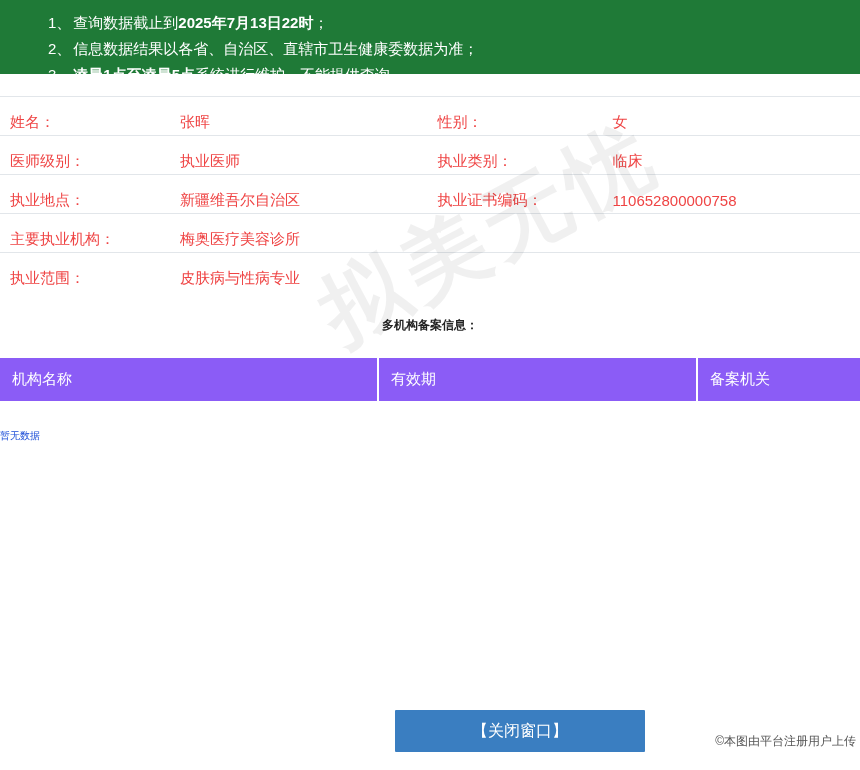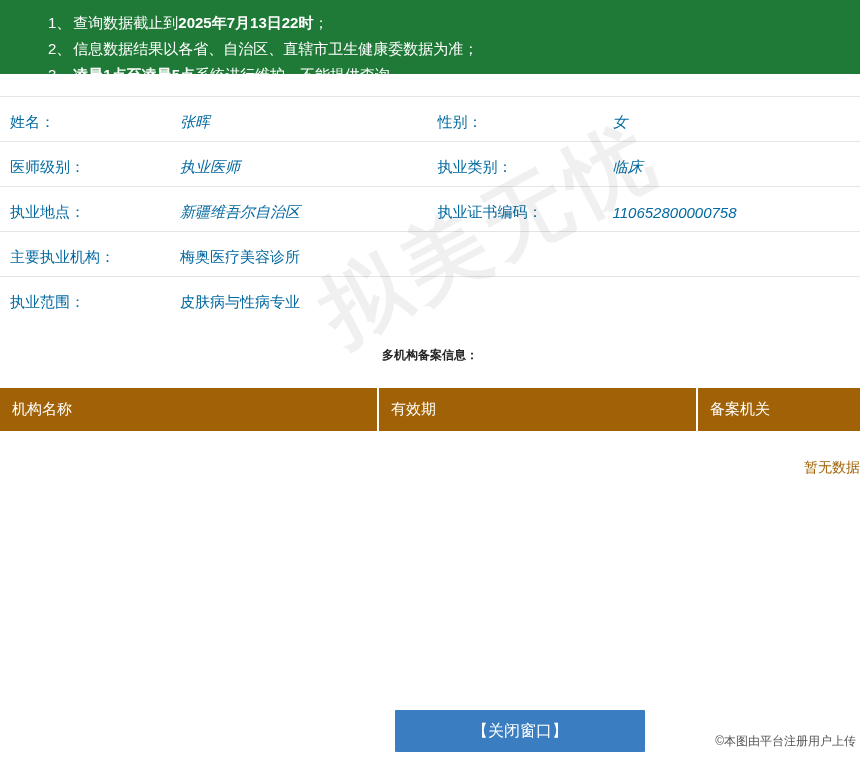--- a/index.html
+++ b/index.html
@@ -63,43 +63,42 @@
     position: relative;
     z-index: 2;
   }
   table.info {
     width: 860px;
     border-collapse: collapse;
     table-layout: fixed;
   }
   table.info td {
     border-top: 1px solid #e2e6ea;
-    padding: 14px 0 8px 10px;
+    padding: 14px 0 2px 10px;
     vertical-align: middle;
     font-size: 15px;
-    color: #0369a1;
+    color: #ef4444;
     background: transparent;
     height: 22px;
   }
   table.info tr:first-child td {
     border-top: 1px solid #e2e6ea;
   }
   td.lbl {
     background: #f2f7f5;
     width: 160px;
   }
   td.lbl2 {
     background: #f2f7f5;
     width: 165px;
     padding-left: 18px;
   }
   td.val {
     padding-left: 18px;
     background: #ffffff;
-    font-style: italic;
   }
   td.val-wide {
     padding-left: 18px;
     background: #ffffff;
   }
   td.lbl {
     padding-left: 10px;
   }
 
   .tall-row td {
@@ -119,36 +118,36 @@
 
   
   table.orgs {
     width: 860px;
     border-collapse: collapse;
     table-layout: fixed;
     position: relative;
     z-index: 2;
   }
   table.orgs th {
-    background: #a16207;
+    background: #8b5cf6;
     color: #ffffff;
     font-weight: normal;
     text-align: left;
     padding: 12px 0 12px 12px;
     font-size: 15px;
     border-right: 2px solid #ffffff;
   }
   table.orgs th:last-child {
     border-right: none;
   }
   table.orgs td.empty {
-    text-align: right;
-    color: #a16207;
+    text-align: left;
+    color: #1d4ed8;
     padding: 28px 0;
-    font-size: 14px;
+    font-size: 10px;
     background: #ffffff;
   }
 
   
   .footer {
     position: absolute;
     left: 0;
     bottom: 0;
     width: 860px;
     height: 60px;

